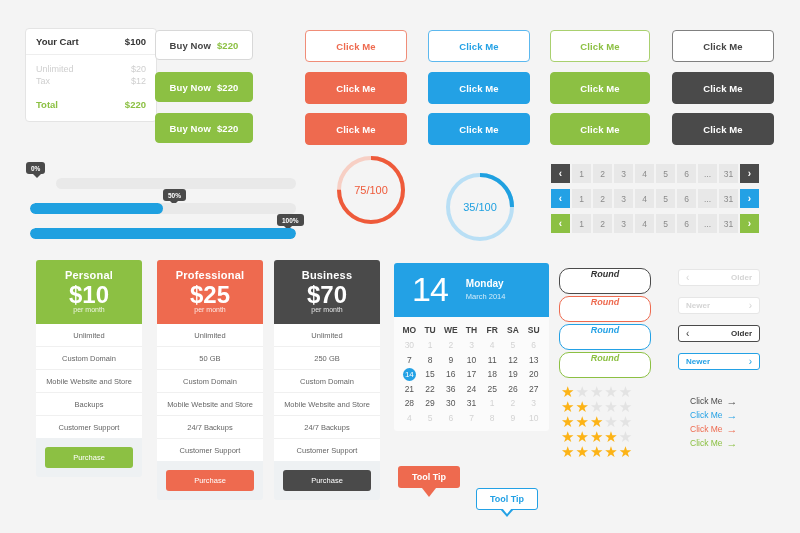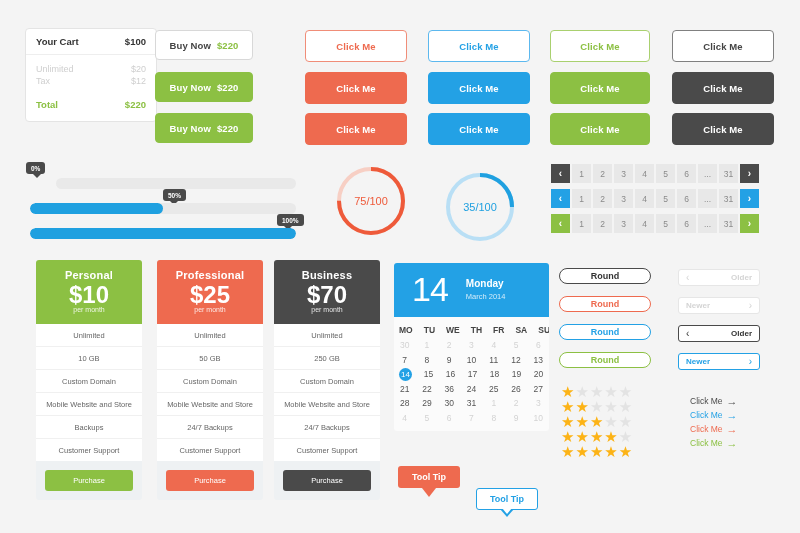--- a/index.html
+++ b/index.html
@@ -73,30 +73,30 @@
       display:flex;align-items:center;justify-content:center;}
 
   
   .cal{width:155px;border-radius:3px;overflow:hidden;background:#fbfbfb;}
   .cal-head{background:#23a1e5;color:#fff;display:flex;align-items:center;padding:9px 0 11px 18px;}
   .cal-day{font-size:34px;font-weight:300;line-height:34px;letter-spacing:-1px;}
   .cal-meta{margin-left:18px;line-height:12px;padding-top:2px;}
   .cal-dow{font-size:10px;font-weight:bold;}
   .cal-month{font-size:7.5px;opacity:.8;margin-top:1px;}
   .cal-grid{padding:5px 5px 6px;}
-  .cal-r{display:flex;gap:11px;}
+  .cal-r{display:flex;}
   .cal-c{width:21px;height:14.5px;display:flex;align-items:center;justify-content:center;font-size:8.5px;color:#555;}
   .cal-hd{font-weight:bold;color:#444;font-size:8.5px;height:16px;}
   .cal-mut{color:#d3d3d3;}
   .cal-sel{background:#23a1e5;color:#fff;border-radius:50%;width:13px;height:13px;
       display:flex;align-items:center;justify-content:center;font-size:8px;}
 
   
-  .round{width:92px;height:16px;border-radius:10px;display:flex;align-items:center;
-      justify-content:center;font-size:9px;font-weight:bold;background:#fff;box-sizing:border-box;}
+  .round{width:92px;height:26px;border-radius:10px;display:flex;align-items:flex-start;
+      justify-content:center;font-size:9px;font-weight:bold;background:#fff;box-sizing:border-box;font-style:italic;}
   .r-dark{border:1.5px solid #4a4a4a;color:#333;}
   .r-red{border:1.5px solid #ee6a4f;color:#ee6a4f;}
   .r-blue{border:1.5px solid #23a1e5;color:#23a1e5;}
   .r-green{border:1.5px solid #8cc043;color:#8cc043;}
 
   
   .nav{width:82px;height:17px;border-radius:3px;display:flex;align-items:center;
       justify-content:space-between;padding:0 7px;box-sizing:border-box;font-size:8px;font-weight:bold;background:#fff;}
   .n-mut{border:1px solid #e6e6e6;color:#d4d4d4;}
   .n-dark{border:1.5px solid #4a4a4a;color:#333;}
@@ -214,21 +214,21 @@
       </div>
   </div>
 
   <div class="tip abs" style="left:277px;top:214px;"><span>100%</span></div>
   <div class="abs" style="left:30px;top:228px;width:266px;">
     <div class="track">
         <div class="fill" style="width:100%"></div>
       </div>
   </div>
 
-  <div class="abs" style="left:334px;top:164px;">
+  <div class="abs" style="left:334px;top:153px;">
     <svg width="74" height="74" viewBox="0 0 74 74">
       <circle cx="37" cy="37" r="32" fill="none" stroke="#f7cfc4" stroke-width="4"></circle>
       <circle cx="37" cy="37" r="32" fill="none" stroke="#ee5a3a" stroke-width="4" stroke-dasharray="150.8 201.1" transform="rotate(-90 37 37)"></circle>
     </svg>
     <div class="abs" style="left:0;top:0;width:74px;height:74px;display:flex;align-items:center;justify-content:center;">
       <span class="donut-lbl" style="color:#ee5a3a;">75/100</span>
     </div>
   </div>
 
   <div class="abs" style="left:443px;top:170px;">
@@ -341,21 +341,20 @@
   </div>
 
   <div class="price abs" style="left:36px;top:260px;">
     <div class="price-head" style="background:#8cc043;">
       <div class="price-name">Personal</div>
       <div class="price-amt">$10</div>
       <div class="price-per">per month</div>
     </div>
     <div class="price-feat">
       <div>Unlimited</div>
-      <div>10 GB</div>
       <div>Custom Domain</div>
       <div>Mobile Website and Store</div>
       <div>Backups</div>
       <div>Customer Support</div>
     </div>
     <div class="price-foot">
       <div class="price-btn" style="background:#8cc043;">Purchase</div>
     </div>
   </div>
 

